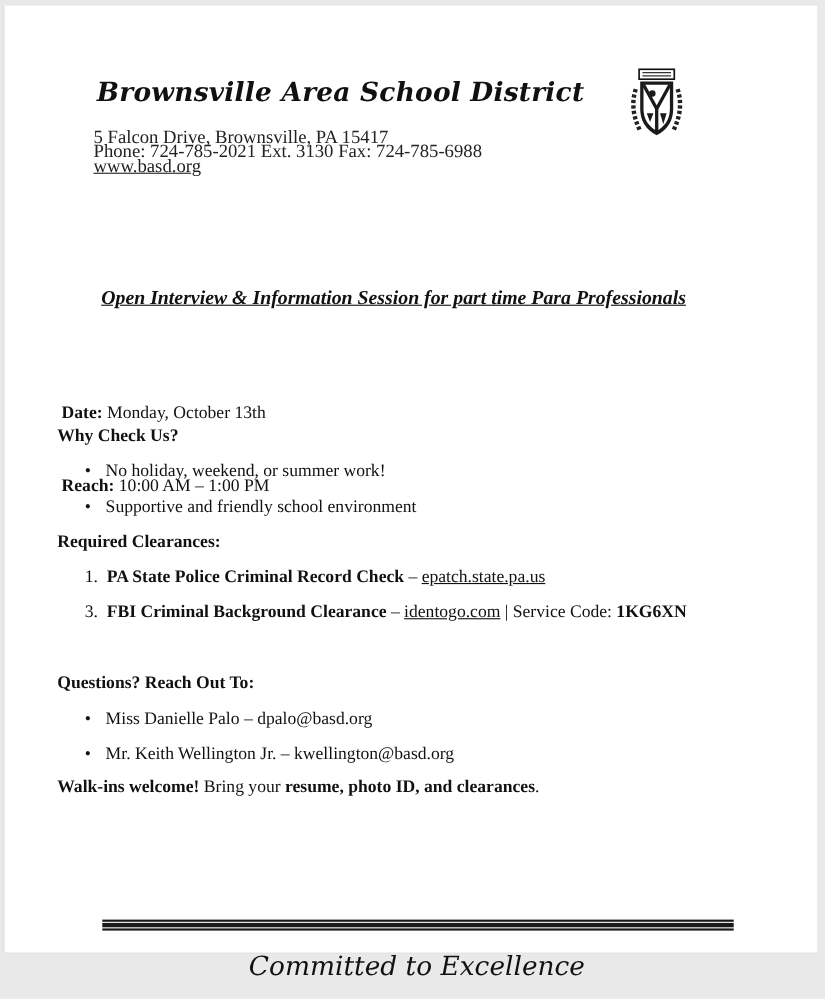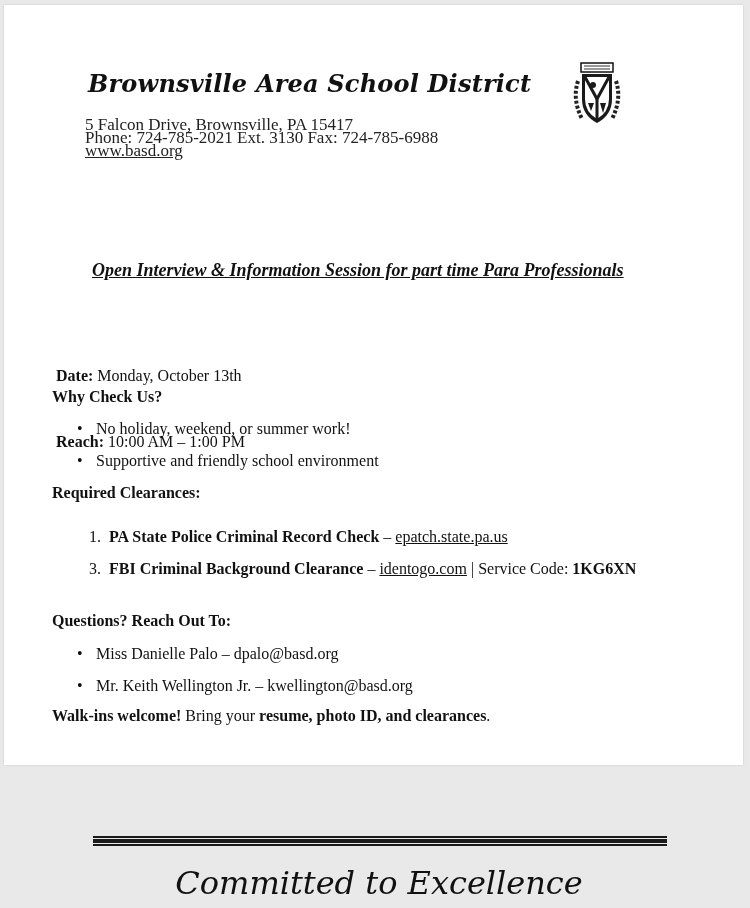--- a/index.html
+++ b/index.html
@@ -13,21 +13,21 @@
       position: relative;
       overflow: hidden;
       font-family: "Liberation Serif", serif;
       color: #111;
     }
     .page {
       position: absolute;
       left: 4px;
       top: 5px;
       width: 739px;
-      height: 760px;
+      height: 861px;
       background: #ffffff;
       box-shadow: 0 0 2px rgba(0,0,0,0.15);
     }
     .district-name {
       position: absolute;
       left: 84px;
       top: 64px;
       font-family: "DejaVu Serif", serif;
       font-style: italic;
       font-weight: bold;
@@ -97,21 +97,21 @@
     }
     .bullets li .dot {
       position: absolute;
       left: 3px;
       top: 0;
     }
     .numbered {
       position: absolute;
       left: 73px;
       font-size: 16px;
-      margin: 12px;
+      margin: 0;
       padding: 0;
       list-style: none;
     }
     .numbered li {
       height: 32px;
       line-height: 19px;
       white-space: nowrap;
     }
     .numbered .num {
       display: inline-block;
@@ -135,21 +135,21 @@
     .rule .thick { top: 3px; height: 3.5px; }
     .rule .thin2 { top: 8px; height: 1.5px; }
     .motto {
       position: absolute;
       left: 0;
       width: 750px;
       top: 864px;
       text-align: center;
       font-family: "DejaVu Serif", serif;
       font-style: italic;
-      font-size: 32px;
+      font-size: 24px;
       color: #111;
       padding-left: 8px;
       box-sizing: border-box;
     }
   </style>
 </head>
 <body>
 
 <div class="page">
 

